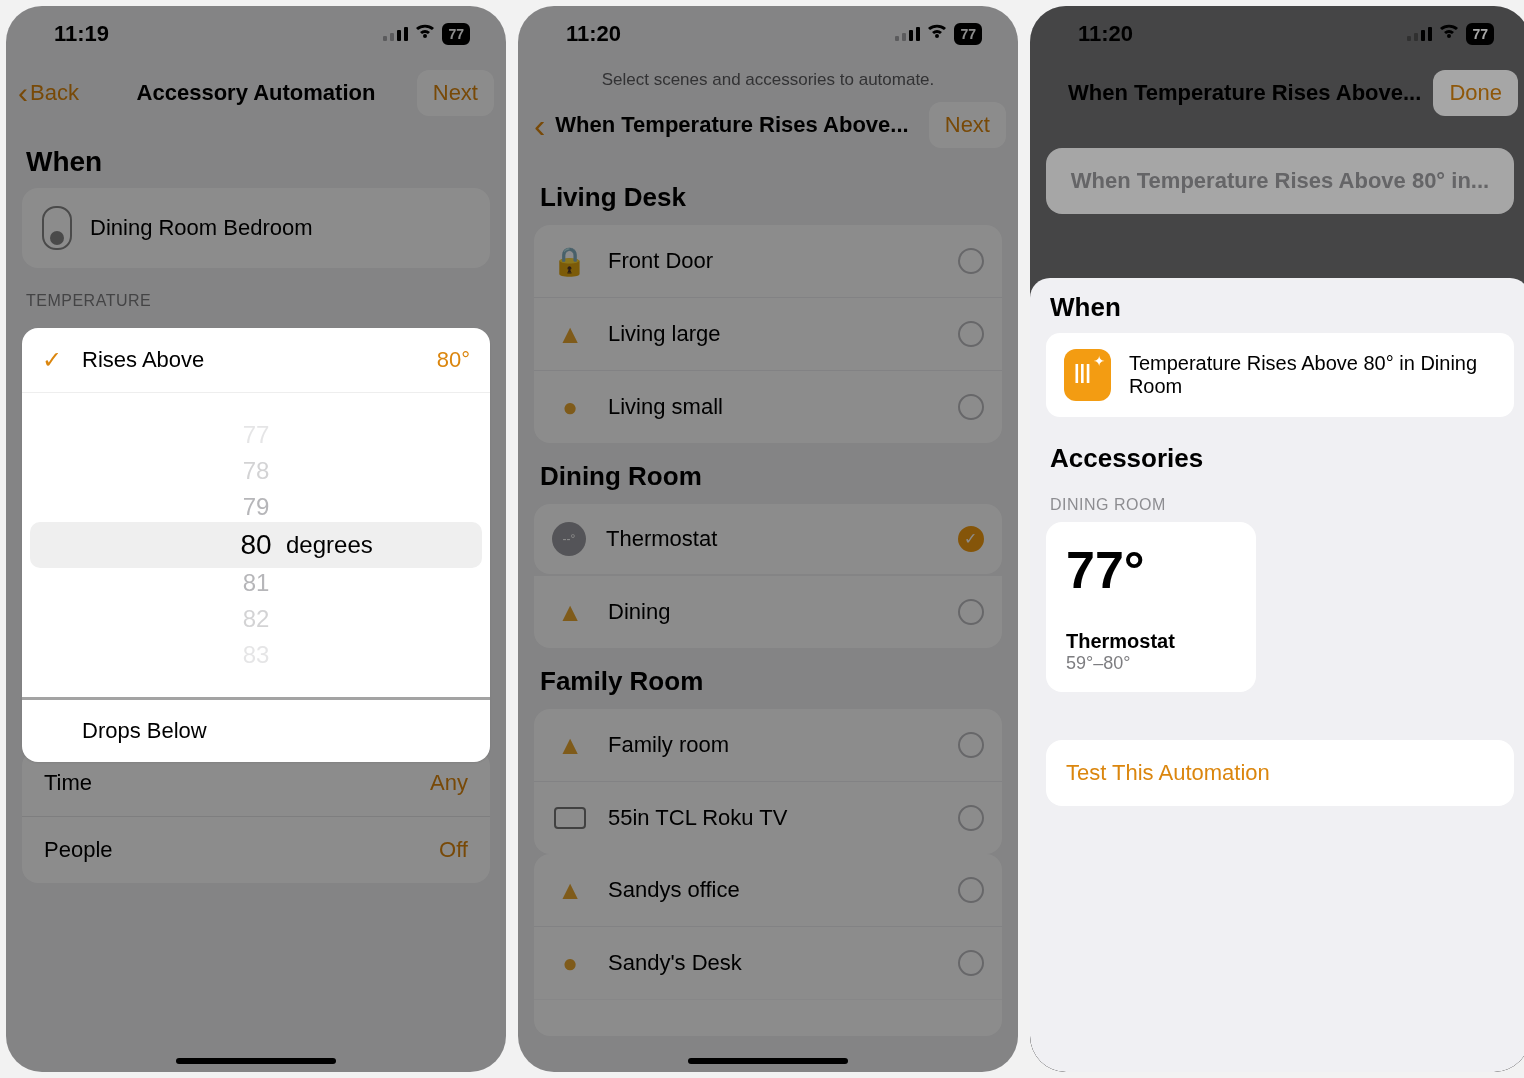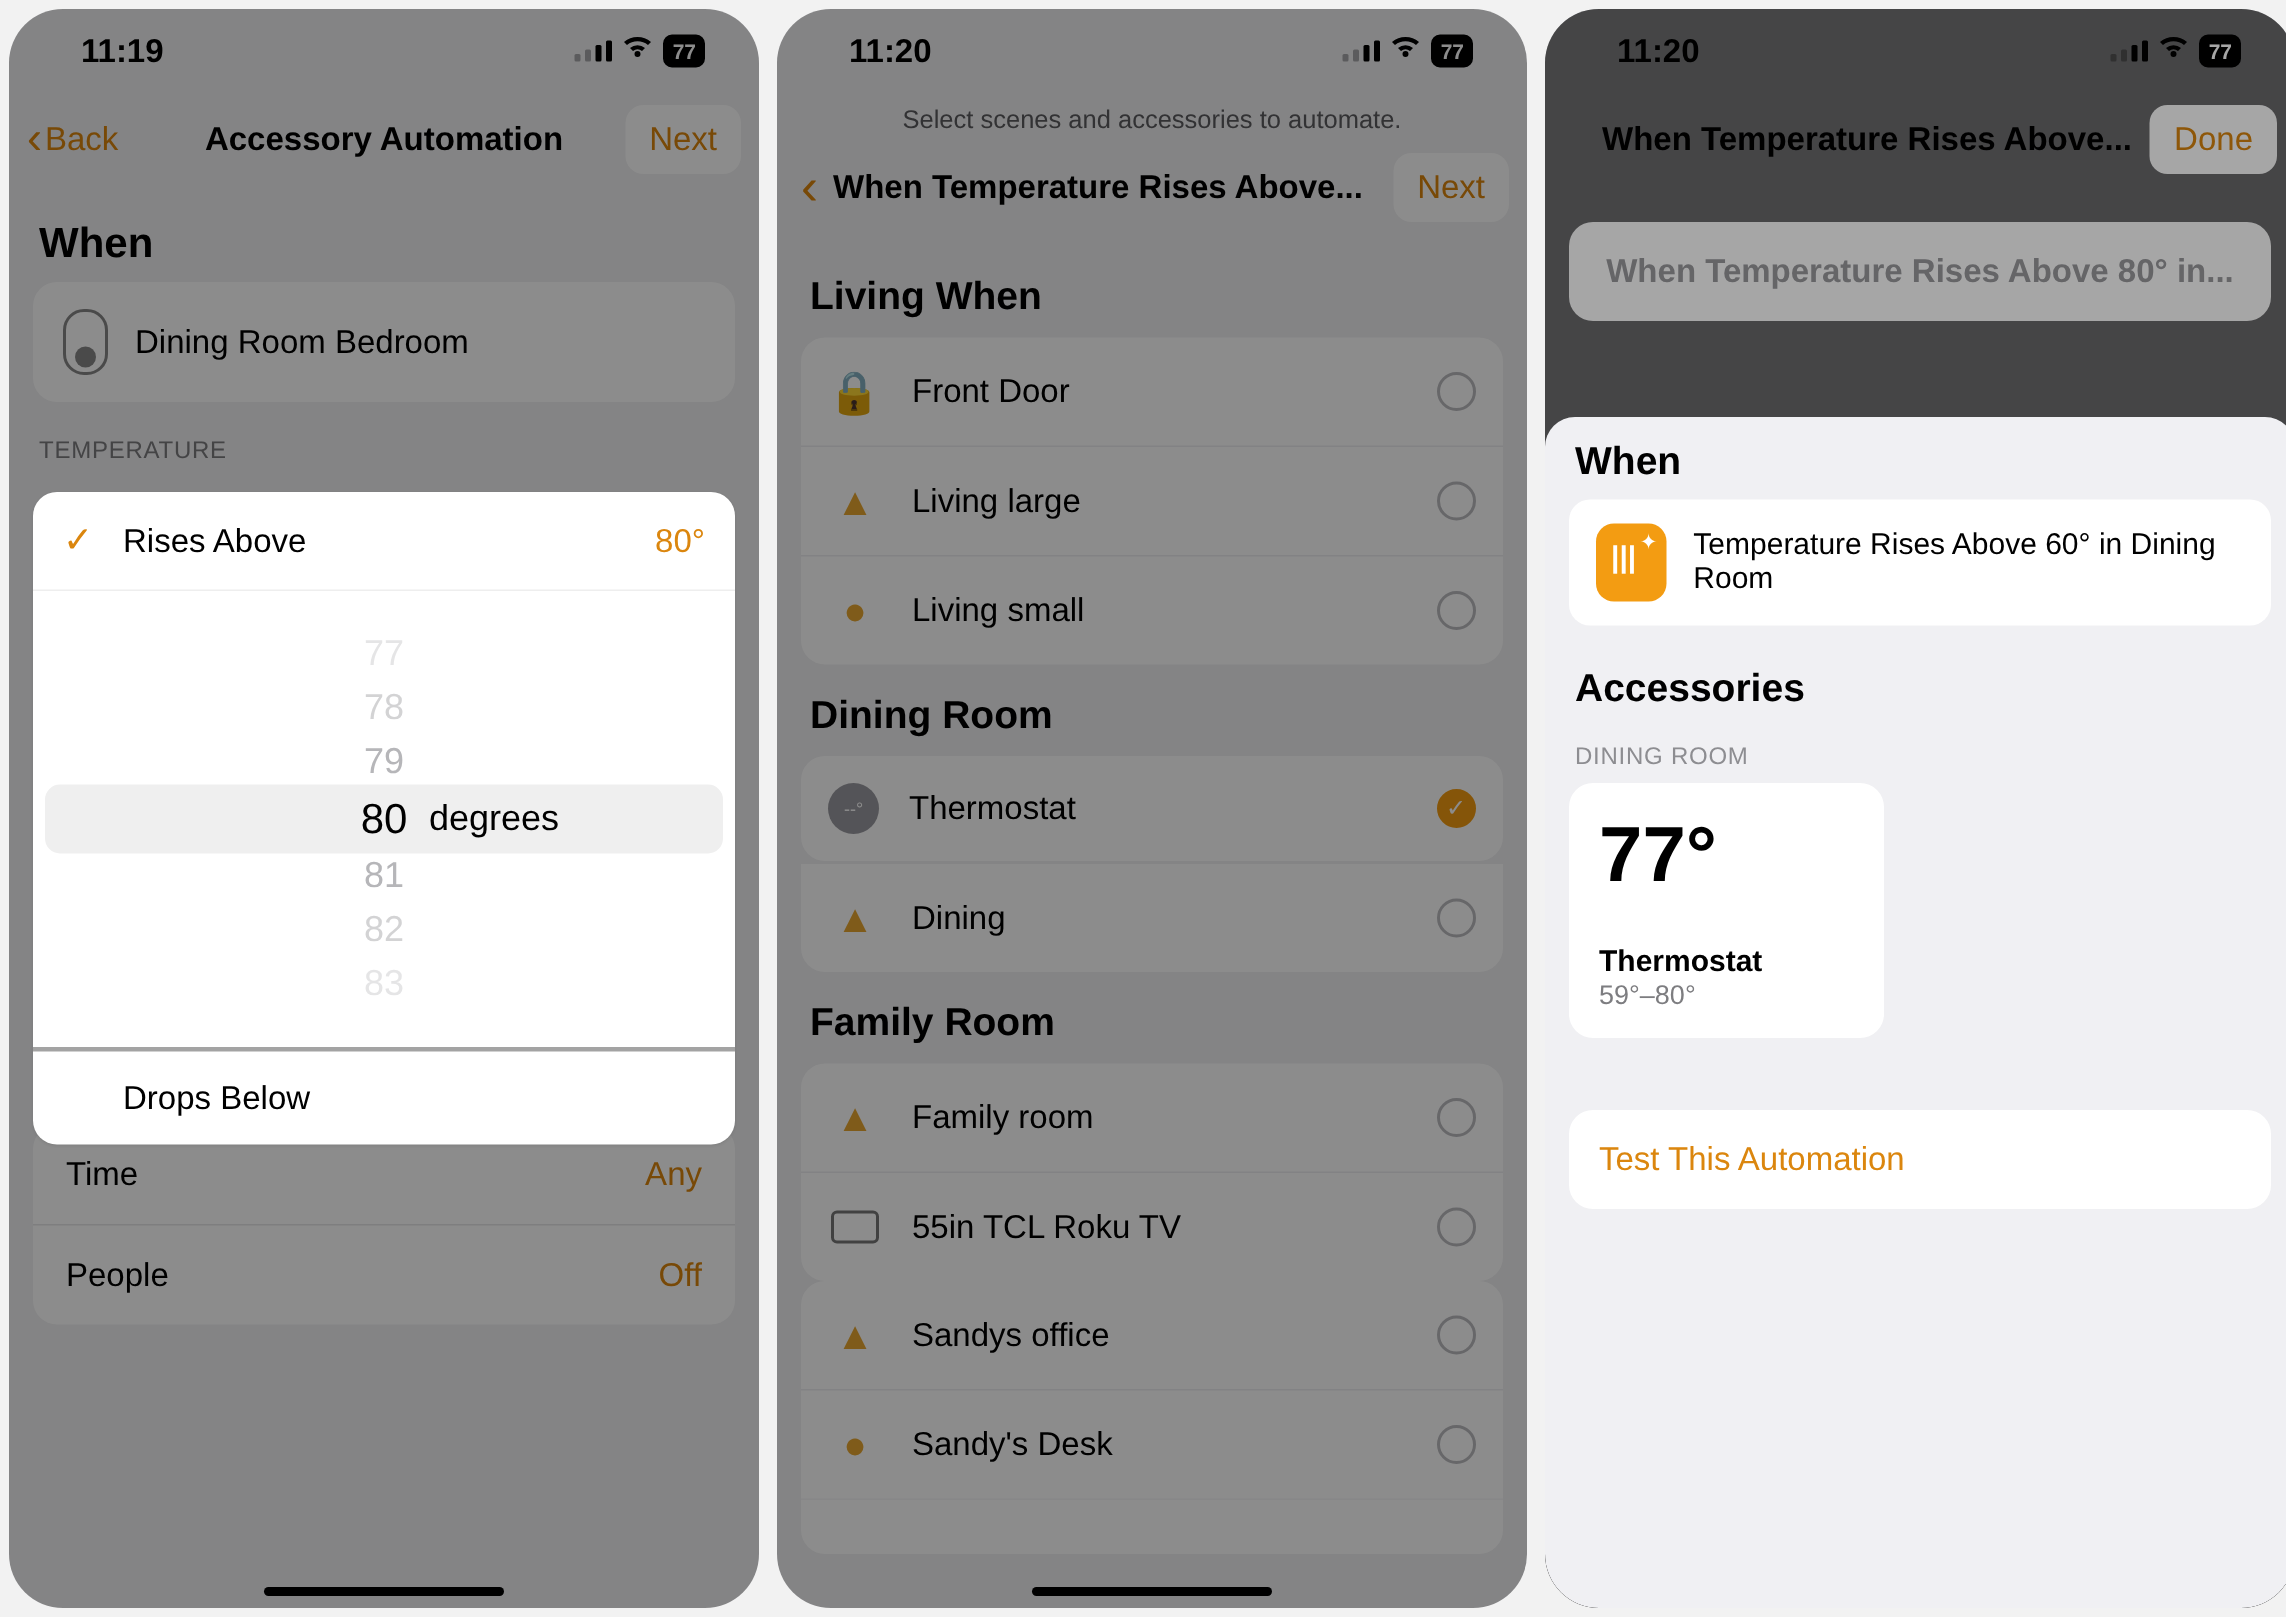--- a/index.html
+++ b/index.html
@@ -305,21 +305,21 @@
 
   <div class="sub-header">Select scenes and accessories to automate.</div>
 
   <div class="nav" style="padding-top:0;">
     <span class="back-chev">‹</span>
     <div class="nav-title-left">When Temperature Rises Above...</div>
     <div class="nav-right-btn">Next</div>
   </div>
 
   <div class="content">
-    <div class="room-h">Living When</div>
+    <div class="room-h">Living Desk</div>
     <div class="acc-card">
       <div class="acc-row">
         <span class="acc-icon lock-ic">🔒</span>
         <span>Front Door</span>
         <span class="radio"></span>
       </div>
       <div class="acc-row">
         <span class="acc-icon lamp-ic">▲</span>
         <span>Living large</span>
         <span class="radio"></span>
@@ -409,21 +409,21 @@
     <div class="nav-title-left" style="padding-left:26px;">When Temperature Rises Above...</div>
     <div class="nav-right-btn">Done</div>
   </div>
 
   <div class="summary-banner">When Temperature Rises Above 80° in...</div>
 
   <div class="panel3">
     <div class="heading" style="font-size:26px;">When</div>
     <div class="when-card">
       <div class="sensor-icon"></div>
-      <span>Temperature Rises Above 60° in Dining Room</span>
+      <span>Temperature Rises Above 80° in Dining Room</span>
     </div>
 
     <div class="heading" style="font-size:26px;margin-top:26px;">Accessories</div>
     <div class="section-mini">DINING ROOM</div>
     <div class="thermo-tile">
       <div class="big-temp">77°</div>
       <div class="small-label">Thermostat</div>
       <div class="range">59°–80°</div>
     </div>
 

